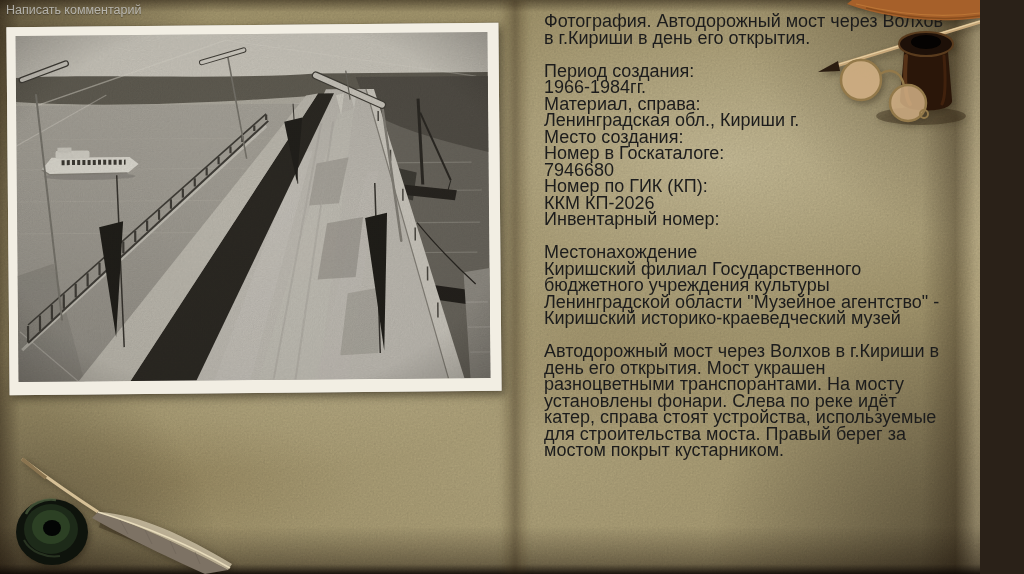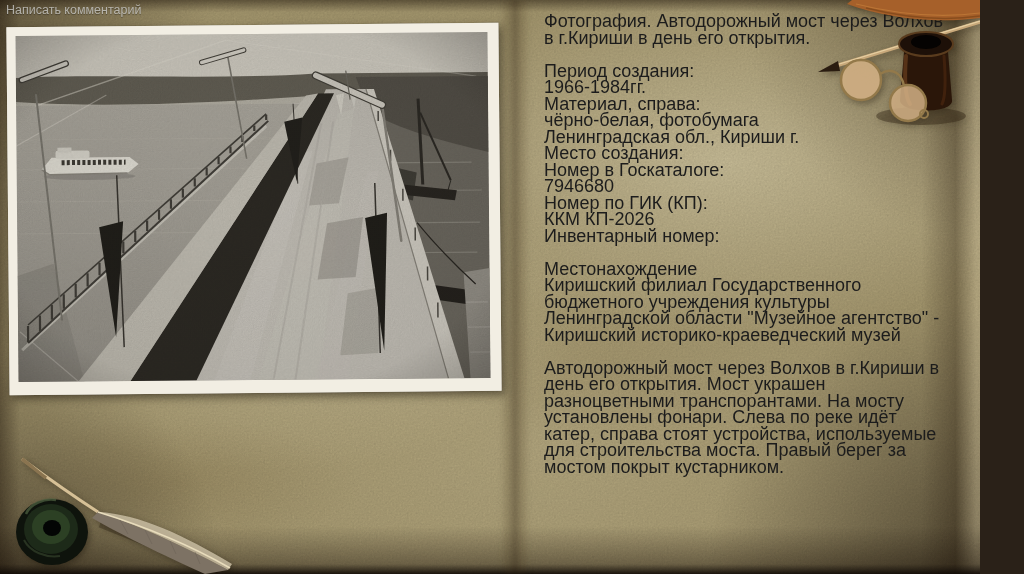--- a/index.html
+++ b/index.html
@@ -196,21 +196,20 @@
   <section class="info">
     <div>Фотография. Автодорожный мост через Волхов в г.Кириши в день его открытия.</div>
     <div class="gap"></div>
 
     <div>
       <div>Период создания:</div>
       <div>1966-1984гг.</div>
     </div>
     <div>
       <div>Материал, справа:</div>
-      <div>чёрно-белая, фотобумага</div>
     </div>
     <div>
       <div>Ленинградская обл., Кириши г.</div>
       <div>Место создания:</div>
     </div>
     <div>
       <div>Номер в Госкаталоге:</div>
       <div>7946680</div>
     </div>
     <div>

